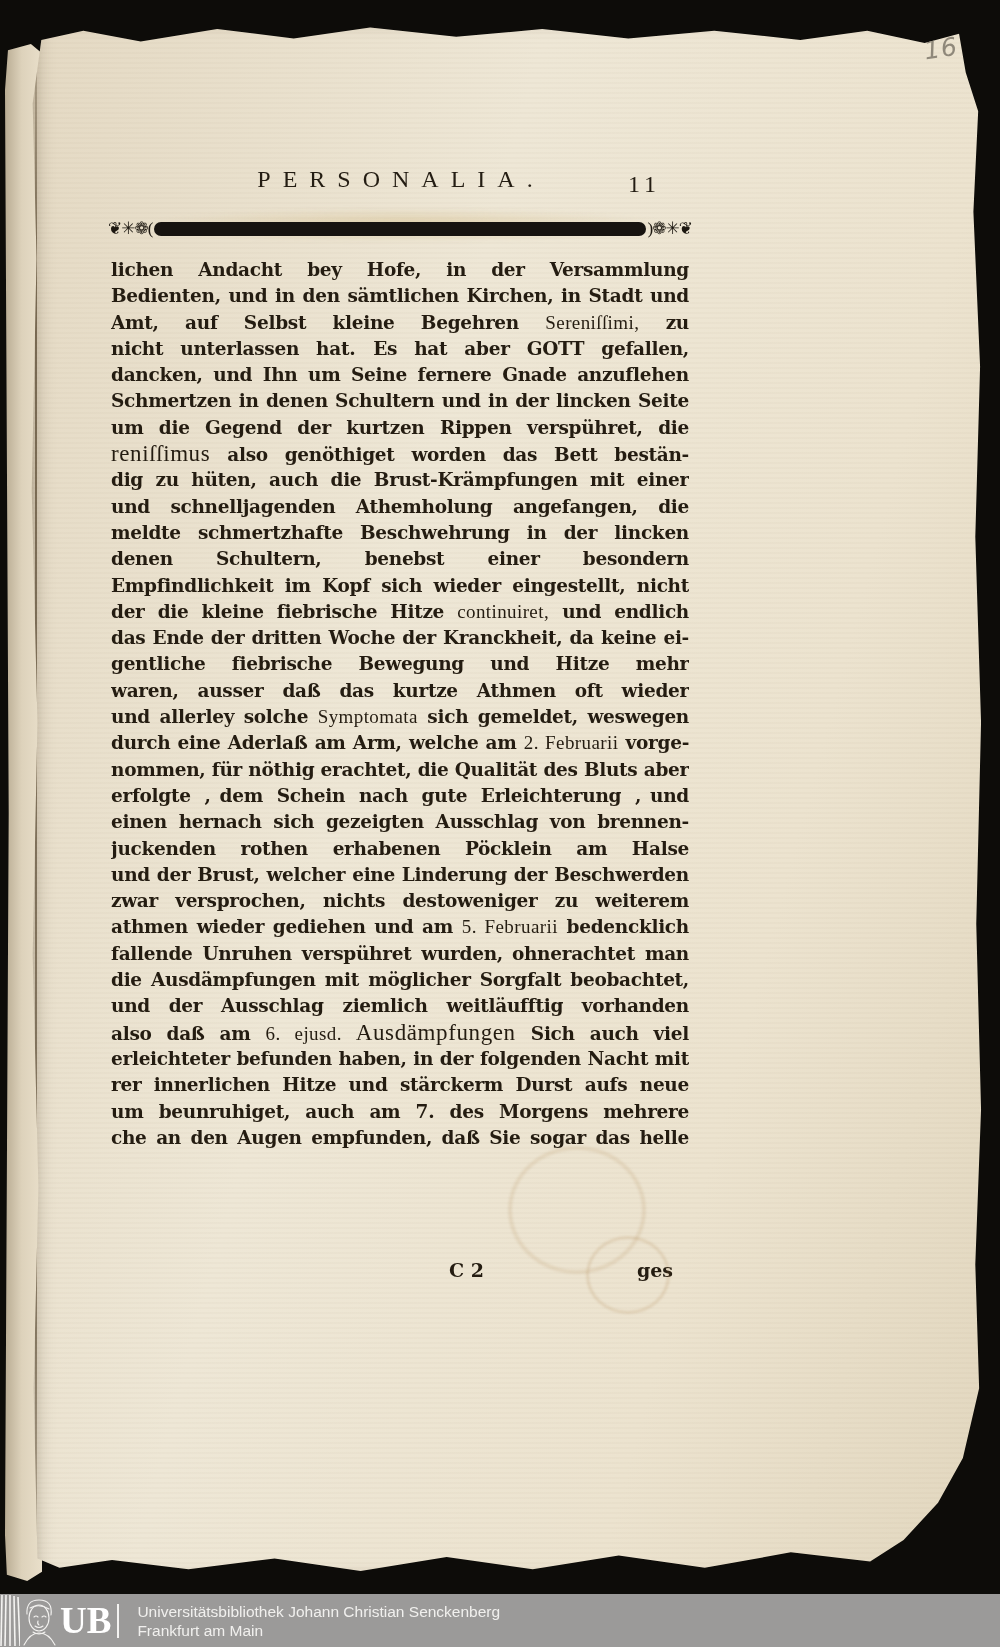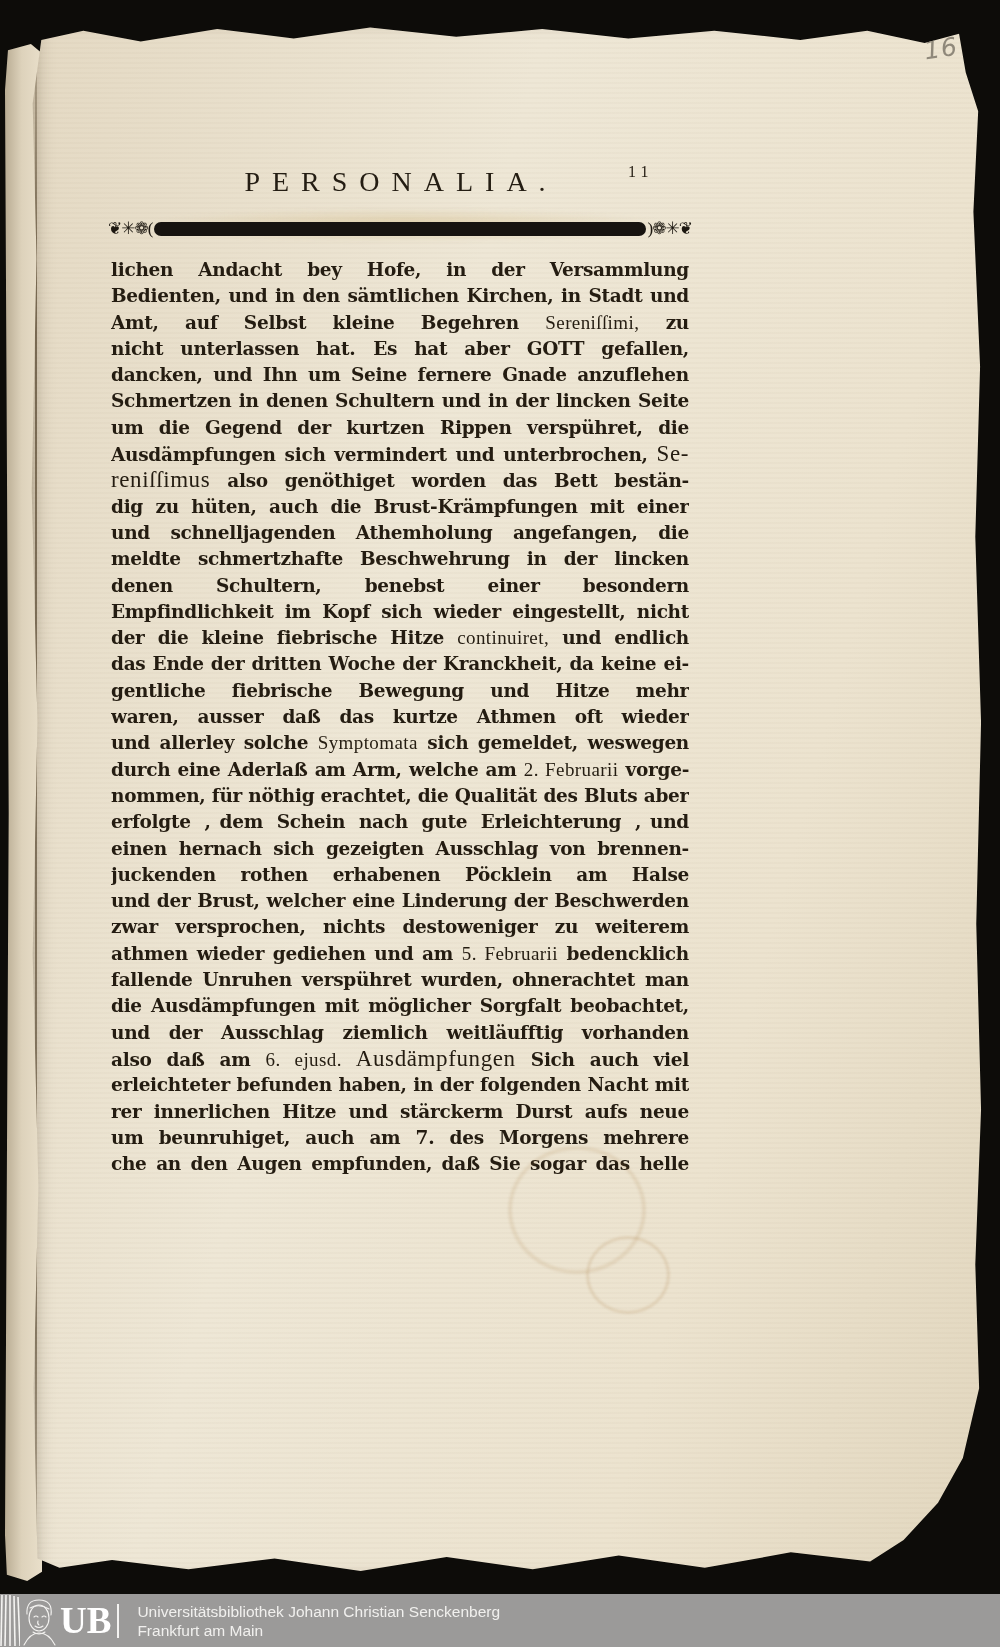--- a/index.html
+++ b/index.html
@@ -35,24 +35,24 @@
   .crease{position:absolute;left:9px;top:0;width:2px;height:100%;
     background:linear-gradient(180deg,rgba(75,58,34,.15),rgba(75,58,34,.65) 15%,rgba(75,58,34,.55) 85%,rgba(75,58,34,.2));}
   .pencil{
     position:absolute;left:898px;top:8px;
     font-family:"DejaVu Sans",sans-serif;font-style:italic;
     font-size:25px;color:#8f887a;transform:rotate(-9deg);letter-spacing:1px;
   }
   
   .running-title{
     position:absolute;left:120px;top:140px;width:510px;text-align:center;
-    font-size:28px;letter-spacing:12px;font-weight:normal;color:#241d13;
+    font-size:24px;letter-spacing:12px;font-weight:normal;color:#241d13;
   }
   .pagenum{
-    position:absolute;left:602px;top:137px;font-size:16px;letter-spacing:5px;color:#241d13;
+    position:absolute;left:602px;top:145px;font-size:24px;letter-spacing:5px;color:#241d13;
   }
   .smudge{
     position:absolute;left:124px;top:182px;width:515px;height:34px;
     background:radial-gradient(ellipse at 50% 50%, rgba(202,172,108,.38), rgba(202,172,108,0) 72%);
     filter:blur(2px);
   }
   .rule-row{
     position:absolute;left:82px;top:190px;width:584px;height:26px;
     display:flex;align-items:center;color:#1c1710;
   }
@@ -120,21 +120,20 @@
     </div>
 
     <div class="body-text">
         <div class="bline"><span class="seg-f">lichen Andacht bey Hofe, in der Versammlung sämtlicher</span></div>
         <div class="bline"><span class="seg-f">Bedienten, und in den sämtlichen Kirchen, in Stadt und</span></div>
         <div class="bline"><span class="seg-f">Amt, auf Selbst kleine Begehren </span><span class="seg-a">Sereniſſimi,</span><span class="seg-f"> zu</span></div>
         <div class="bline"><span class="seg-f">nicht unterlassen hat.  Es hat aber GOTT gefallen,</span></div>
         <div class="bline"><span class="seg-f">dancken, und Ihn um Seine fernere Gnade anzuflehen</span></div>
         <div class="bline"><span class="seg-f">Schmertzen in denen Schultern und in der lincken Seite</span></div>
         <div class="bline"><span class="seg-f">um die Gegend der kurtzen Rippen verspühret, die sanften</span></div>
-        <div class="bline"><span class="seg-f">Ausdämpfungen sich vermindert und unterbrochen, </span><span class="seg-A">Se-</span></div>
         <div class="bline"><span class="seg-A">reniſſimus</span><span class="seg-f"> also genöthiget worden das Bett bestän-</span></div>
         <div class="bline"><span class="seg-f">dig zu hüten, auch die Brust-Krämpfungen mit einer kurtzen</span></div>
         <div class="bline"><span class="seg-f">und schnelljagenden Athemholung angefangen, die erstge-</span></div>
         <div class="bline"><span class="seg-f">meldte schmertzhafte Beschwehrung in der lincken Seite und</span></div>
         <div class="bline"><span class="seg-f">denen Schultern, benebst einer besondern schmertzhafften</span></div>
         <div class="bline"><span class="seg-f">Empfindlichkeit im Kopf sich wieder eingestellt, nicht min-</span></div>
         <div class="bline"><span class="seg-f">der die kleine fiebrische Hitze </span><span class="seg-a">continuiret,</span><span class="seg-f"> und endlich gegen</span></div>
         <div class="bline"><span class="seg-f">das Ende der dritten Woche der Kranckheit, da keine ei-</span></div>
         <div class="bline"><span class="seg-f">gentliche fiebrische Bewegung und Hitze mehr vorhanden</span></div>
         <div class="bline"><span class="seg-f">waren, ausser daß das kurtze Athmen oft wieder gekommen,</span></div>
@@ -150,20 +149,24 @@
         <div class="bline"><span class="seg-f">fallende Unruhen verspühret wurden, ohnerachtet man</span></div>
         <div class="bline"><span class="seg-f">die Ausdämpfungen mit möglicher Sorgfalt beobachtet,</span></div>
         <div class="bline"><span class="seg-f">und der Ausschlag ziemlich weitläufftig vorhanden gewesen,</span></div>
         <div class="bline"><span class="seg-f">also daß am </span><span class="seg-a">6. ejusd. </span><span class="seg-A">Ausdämpfungen </span><span class="seg-f">Sich auch viel</span></div>
         <div class="bline"><span class="seg-f">erleichteter befunden haben, in der folgenden Nacht mit meh-</span></div>
         <div class="bline"><span class="seg-f">rer innerlichen Hitze und stärckerm Durst aufs neue wieder-</span></div>
         <div class="bline"><span class="seg-f">um beunruhiget, auch am 7. des Morgens mehrere Schwä-</span></div>
         <div class="bline"><span class="seg-f">che an den Augen empfunden, daß Sie sogar das helle Ta-</span></div>
       </div>
 
+    <div class="sig-row">
+      <span class="sig-mark">C 2</span>
+      <span class="catchword">ges</span>
+    </div>
 
     <div class="stain1"></div>
     <div class="stain2"></div>
   </div>
 
   <div class="footer">
     <div class="logo">
       <svg width="20" height="53" viewBox="0 0 20 53">
         <g stroke="#f4f3f1" stroke-width="1.6" fill="none">
           <line x1="2" y1="1" x2="1" y2="52"></line>

